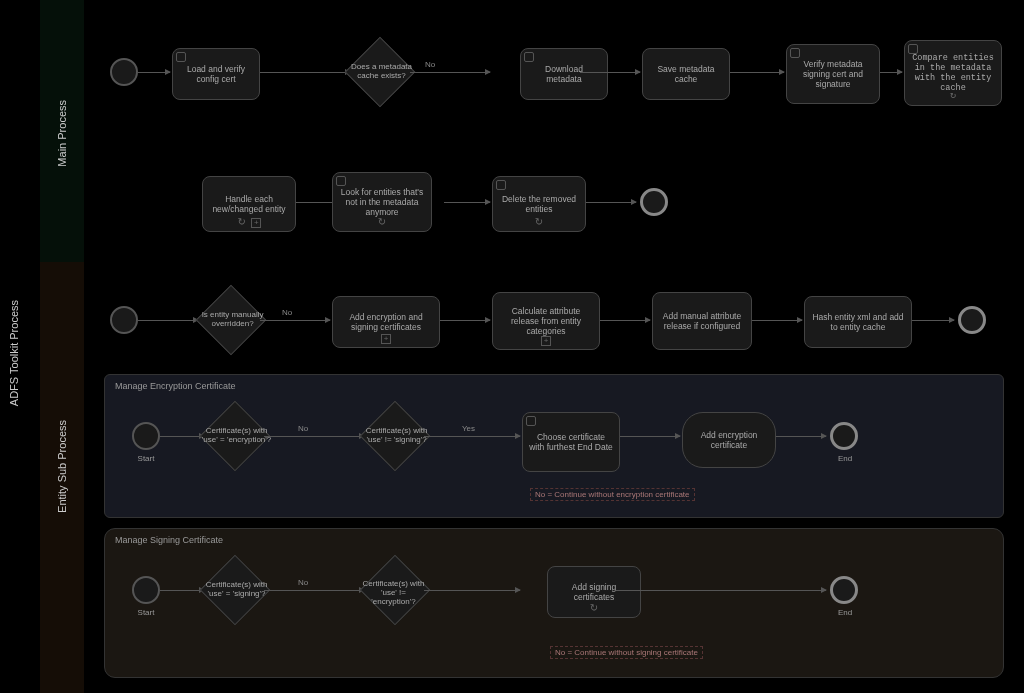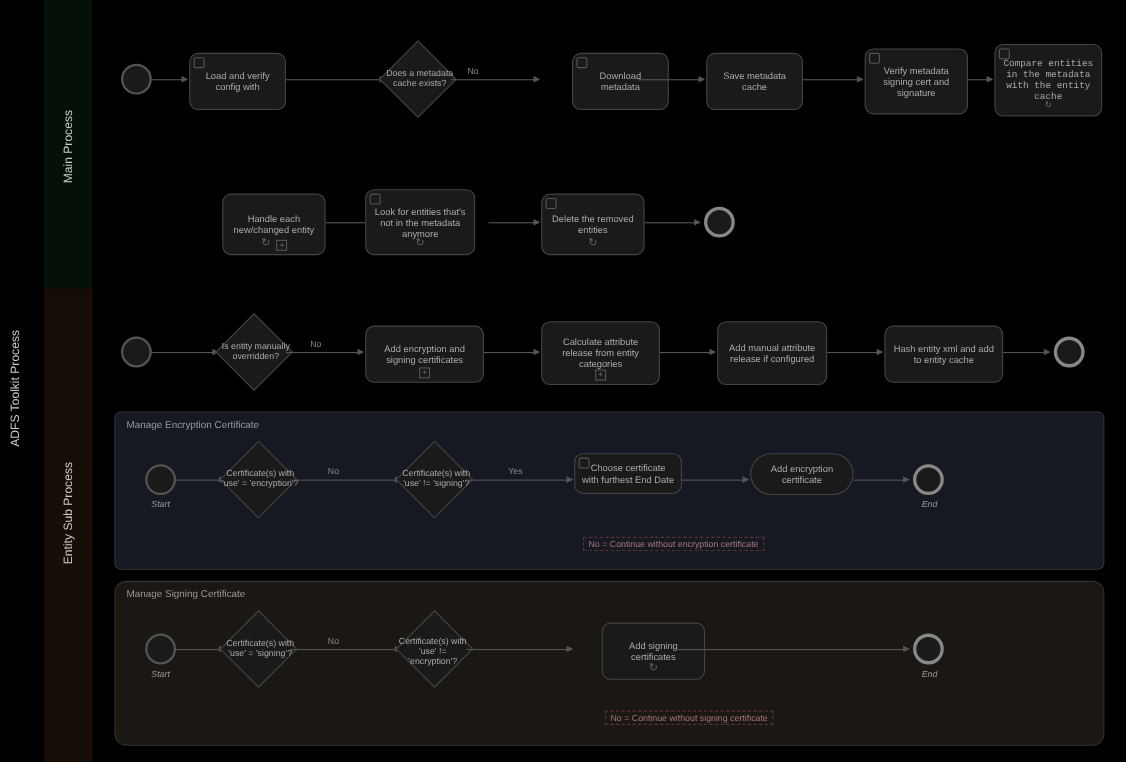--- a/index.html
+++ b/index.html
@@ -11,41 +11,41 @@
 .task{position:absolute;background:#1a1a1a;border:1px solid #444;border-radius:8px;display:flex;align-items:center;justify-content:center;text-align:center;padding:6px;font-size:8.5px;color:#aaa;line-height:1.2;}
 .task-mark{position:absolute;top:3px;left:3px;width:10px;height:10px;border:1px solid #555;border-radius:2px;}
 .loop-mark{position:absolute;bottom:3px;left:50%;transform:translateX(-50%);font-size:10px;color:#666;}
 .plus-mark{position:absolute;bottom:3px;left:50%;transform:translateX(-50%);width:10px;height:10px;border:1px solid #555;display:flex;align-items:center;justify-content:center;font-size:8px;color:#666;}
 .gateway{position:absolute;width:50px;height:50px;background:#1a1a1a;border:1px solid #444;transform:rotate(45deg);}
 .gateway-label{position:absolute;transform:rotate(-45deg);width:70px;text-align:center;font-size:8px;color:#aaa;left:-10px;top:14px;line-height:1.1;}
 .event{position:absolute;width:28px;height:28px;border:2px solid #555;border-radius:50%;background:#1a1a1a;}
 .event-end{border:3px solid #888;}
 .subpanel{position:absolute;background:rgba(40,40,50,0.5);border:1px solid #333;border-radius:6px;}
 .subpanel-title{position:absolute;top:6px;left:10px;font-size:9px;color:#999;}
-.event-label{position:absolute;font-size:8px;color:#999;text-align:center;font-style:italic;}
+.event-label{position:absolute;font-size:8px;color:#999;text-align:center;}
 .edge-label{position:absolute;font-size:8px;color:#888;}
 .arrow{position:absolute;height:1px;background:#555;}
 .arrow::after{content:"";position:absolute;right:-1px;top:-3px;border-left:6px solid #555;border-top:3px solid transparent;border-bottom:3px solid transparent;}
 </style>
 </head>
 <body>
 
 <div class="vlabel" style="left:8px;top:300px;">ADFS Toolkit Process</div>
 
 <div class="lane lane-main" style="left:40px;top:0;width:44px;height:262px;"></div>
 <div class="lane lane-sub" style="left:40px;top:262px;width:44px;height:431px;"></div>
 <div class="vlabel" style="left:56px;top:100px;">Main Process</div>
 <div class="vlabel" style="left:56px;top:420px;">Entity Sub Process</div>
 
 <div class="event" style="left:110px;top:58px;"></div>
 <div class="arrow" style="left:138px;top:72px;width:32px;"></div>
 
 <div class="task" style="left:172px;top:48px;width:88px;height:52px;">
   <div class="task-mark"></div>
-  <span>Load and verify config with</span>
+  <span>Load and verify config cert</span>
 </div>
 <div class="arrow" style="left:260px;top:72px;width:90px;"></div>
 
 <div class="gateway" style="left:355px;top:47px;">
   <div class="gateway-label">Does a metadata cache exists?</div>
 </div>
 <div class="arrow" style="left:410px;top:72px;width:80px;"></div>
 <div class="edge-label" style="left:425px;top:60px;">No</div>
 
 <div class="task" style="left:520px;top:48px;width:88px;height:52px;">
@@ -140,27 +140,27 @@
 </div>
 <div class="arrow" style="left:264px;top:436px;width:100px;"></div>
 <div class="edge-label" style="left:298px;top:424px;">No</div>
 
 <div class="gateway" style="left:370px;top:411px;">
   <div class="gateway-label">Certificate(s) with 'use' != 'signing'?</div>
 </div>
 <div class="arrow" style="left:424px;top:436px;width:96px;"></div>
 <div class="edge-label" style="left:462px;top:424px;">Yes</div>
 
-<div class="task" style="left:522px;top:412px;width:98px;height:37px;">
+<div class="task" style="left:522px;top:412px;width:98px;height:60px;">
   <div class="task-mark"></div>
   <span>Choose certificate with furthest End Date</span>
 </div>
 <div class="arrow" style="left:620px;top:436px;width:60px;"></div>
 
-<div class="task" style="left:682px;top:412px;width:94px;height:38px;border-radius:21px;">
+<div class="task" style="left:682px;top:412px;width:94px;height:56px;border-radius:21px;">
   <span>Add encryption certificate</span>
 </div>
 <div class="arrow" style="left:776px;top:436px;width:50px;"></div>
 
 <div class="event event-end" style="left:830px;top:422px;"></div>
 <div class="event-label" style="left:830px;top:454px;width:30px;">End</div>
 
 <div class="edge-label" style="left:530px;top:488px;color:#a77;border:1px dashed #533;padding:1px 4px;">No = Continue without encryption certificate</div>
 
 <div class="subpanel" style="left:104px;top:528px;width:900px;height:150px;background:rgba(60,50,40,0.45);border-radius:11px;">

